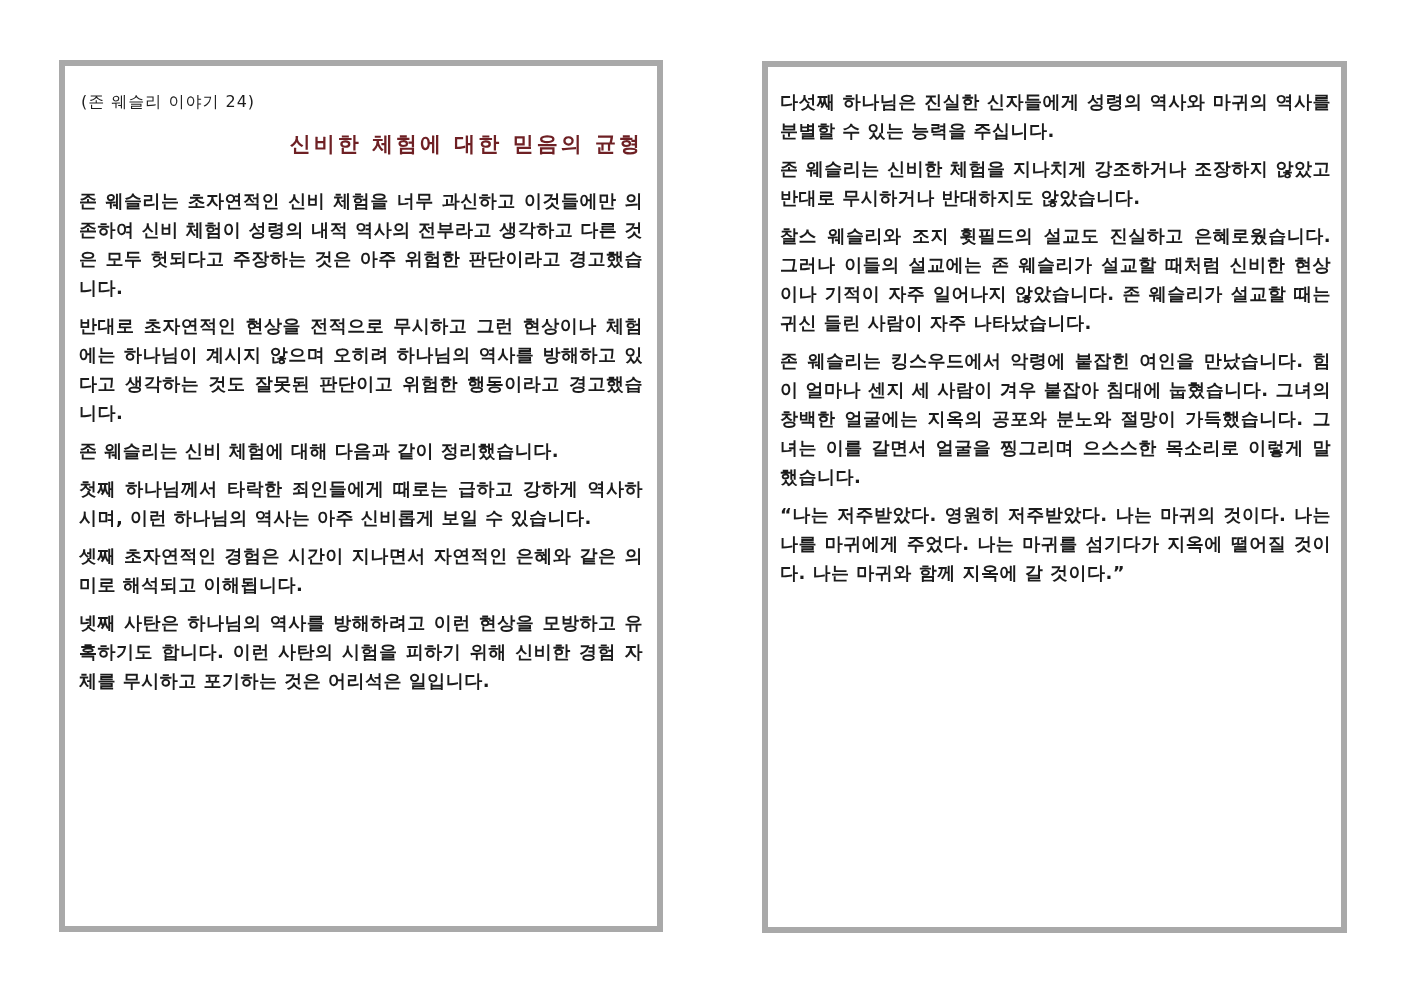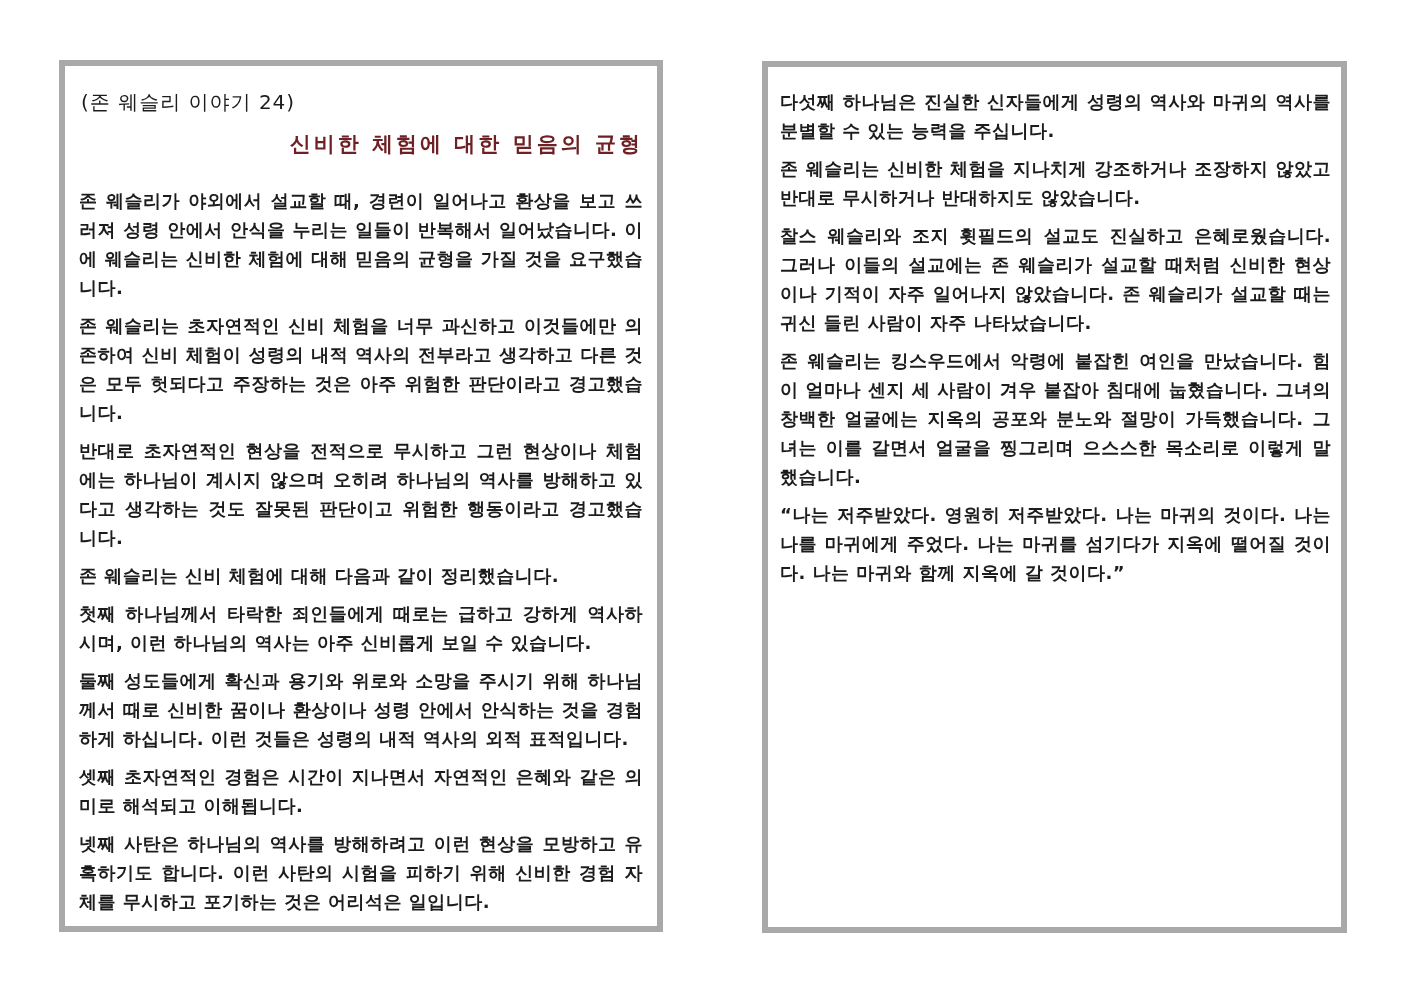--- a/index.html
+++ b/index.html
@@ -31,21 +31,21 @@
     padding: 22px 14px 10px 14px;
   }
   .page-right {
     left: 762px;
     top: 61px;
     width: 585px;
     height: 872px;
     padding: 20px 10px 10px 12px;
   }
   .doc-header {
-    font-size: 20px;
+    font-size: 16px;
     line-height: 20px;
     letter-spacing: 1px;
     color: #1c1c1c;
     margin: 4px 0 14px 2px;
   }
   .doc-title {
     font-size: 21px;
     font-weight: bold;
     text-align: right;
     letter-spacing: 3px;
@@ -65,26 +65,24 @@
   .para:last-child { margin-bottom: 0; }
 </style>
 </head>
 <body>
 
 <div class="canvas">
 
   <div class="page page-left">
     <div class="doc-header">(존 웨슬리 이야기 24)</div>
     <div class="doc-title" style="color:#6e2024;">신비한 체험에 대한 믿음의 균형</div>
-    <p class="para">존 웨슬리가 야외에서 설교할 때, 경련이 일어나고 환상을 보고 쓰러져 성령 안에서 안식을 누리는 일들이 반복해서 일어났습니다. 이에 웨슬리는 신비한 체험에 대해 믿음의 균형을 가질 것을 요구했습니다.</p>
     <p class="para">존 웨슬리는 초자연적인 신비 체험을 너무 과신하고 이것들에만 의존하여 신비 체험이 성령의 내적 역사의 전부라고 생각하고 다른 것은 모두 헛되다고 주장하는 것은 아주 위험한 판단이라고 경고했습니다.</p>
     <p class="para">반대로 초자연적인 현상을 전적으로 무시하고 그런 현상이나 체험에는 하나님이 계시지 않으며 오히려 하나님의 역사를 방해하고 있다고 생각하는 것도 잘못된 판단이고 위험한 행동이라고 경고했습니다.</p>
     <p class="para">존 웨슬리는 신비 체험에 대해 다음과 같이 정리했습니다.</p>
     <p class="para">첫째 하나님께서 타락한 죄인들에게 때로는 급하고 강하게 역사하시며, 이런 하나님의 역사는 아주 신비롭게 보일 수 있습니다.</p>
-    <p class="para">둘째 성도들에게 확신과 용기와 위로와 소망을 주시기 위해 하나님께서 때로 신비한 꿈이나 환상이나 성령 안에서 안식하는 것을 경험하게 하십니다. 이런 것들은 성령의 내적 역사의 외적 표적입니다.</p>
     <p class="para">셋째 초자연적인 경험은 시간이 지나면서 자연적인 은혜와 같은 의미로 해석되고 이해됩니다.</p>
     <p class="para">넷째 사탄은 하나님의 역사를 방해하려고 이런 현상을 모방하고 유혹하기도 합니다. 이런 사탄의 시험을 피하기 위해 신비한 경험 자체를 무시하고 포기하는 것은 어리석은 일입니다.</p>
   </div>
 
   <div class="page page-right">
     <p class="para">다섯째 하나님은 진실한 신자들에게 성령의 역사와 마귀의 역사를 분별할 수 있는 능력을 주십니다.</p>
     <p class="para">존 웨슬리는 신비한 체험을 지나치게 강조하거나 조장하지 않았고 반대로 무시하거나 반대하지도 않았습니다.</p>
     <p class="para">찰스 웨슬리와 조지 휫필드의 설교도 진실하고 은혜로웠습니다. 그러나 이들의 설교에는 존 웨슬리가 설교할 때처럼 신비한 현상이나 기적이 자주 일어나지 않았습니다. 존 웨슬리가 설교할 때는 귀신 들린 사람이 자주 나타났습니다.</p>
     <p class="para">존 웨슬리는 킹스우드에서 악령에 붙잡힌 여인을 만났습니다. 힘이 얼마나 센지 세 사람이 겨우 붙잡아 침대에 눕혔습니다. 그녀의 창백한 얼굴에는 지옥의 공포와 분노와 절망이 가득했습니다. 그녀는 이를 갈면서 얼굴을 찡그리며 으스스한 목소리로 이렇게 말했습니다.</p>
     <p class="para">“나는 저주받았다. 영원히 저주받았다. 나는 마귀의 것이다. 나는 나를 마귀에게 주었다. 나는 마귀를 섬기다가 지옥에 떨어질 것이다. 나는 마귀와 함께 지옥에 갈 것이다.”</p>

